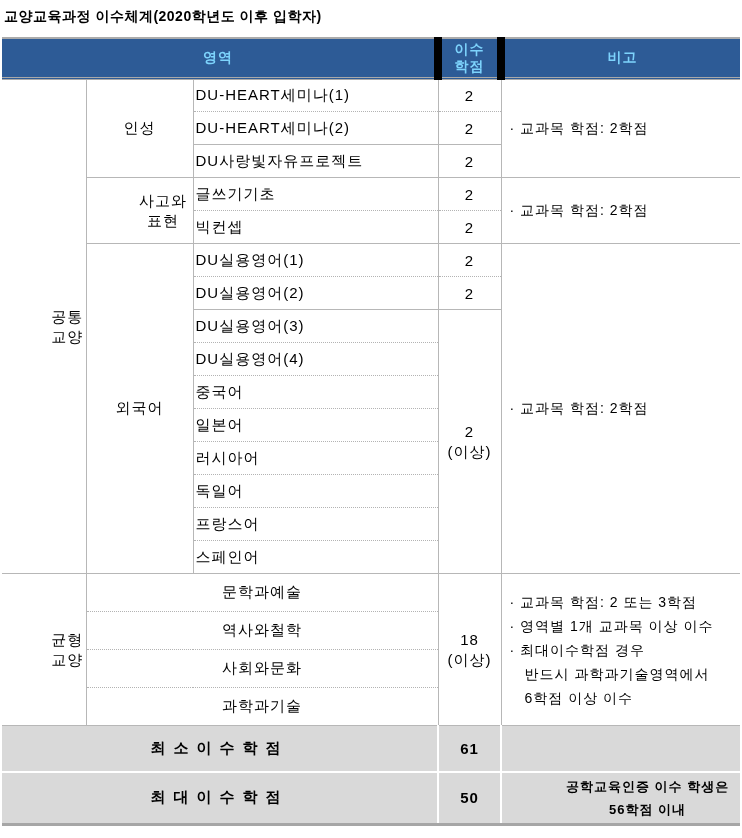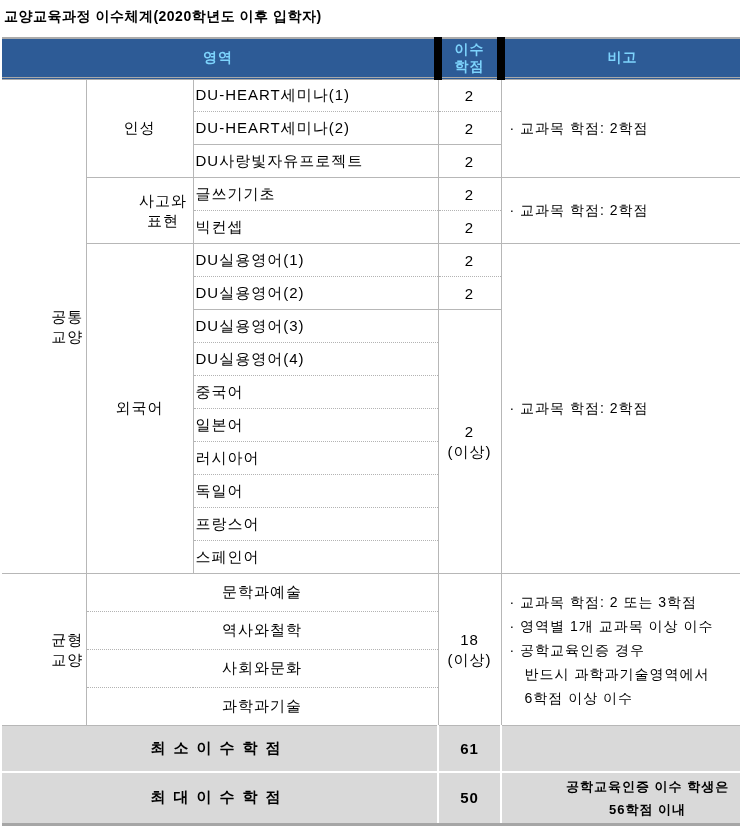--- a/index.html
+++ b/index.html
@@ -144,21 +144,21 @@
         <div class="ln2">교양</div>
       </td>
       <td colspan="2">문학과예술</td>
       <td rowspan="4">
         <div class="cr2">18</div>
         <div class="cr2">(이상)</div>
       </td>
       <td class="remark-list" rowspan="4">
         <div class="rl">· 교과목 학점: 2 또는 3학점</div>
         <div class="rl">· 영역별 1개 교과목 이상 이수</div>
-        <div class="rl">· 공학교육인증 경우</div>
+        <div class="rl">· 최대이수학점 경우</div>
         <div class="rl ind">반드시 과학과기술영역에서</div>
         <div class="rl ind">6학점 이상 이수</div>
       </td>
     </tr>
     <tr class="r-b">
       <td class="dt" colspan="2">역사와철학</td>
     </tr>
     <tr class="r-b">
       <td class="dt" colspan="2">사회와문화</td>
     </tr>

